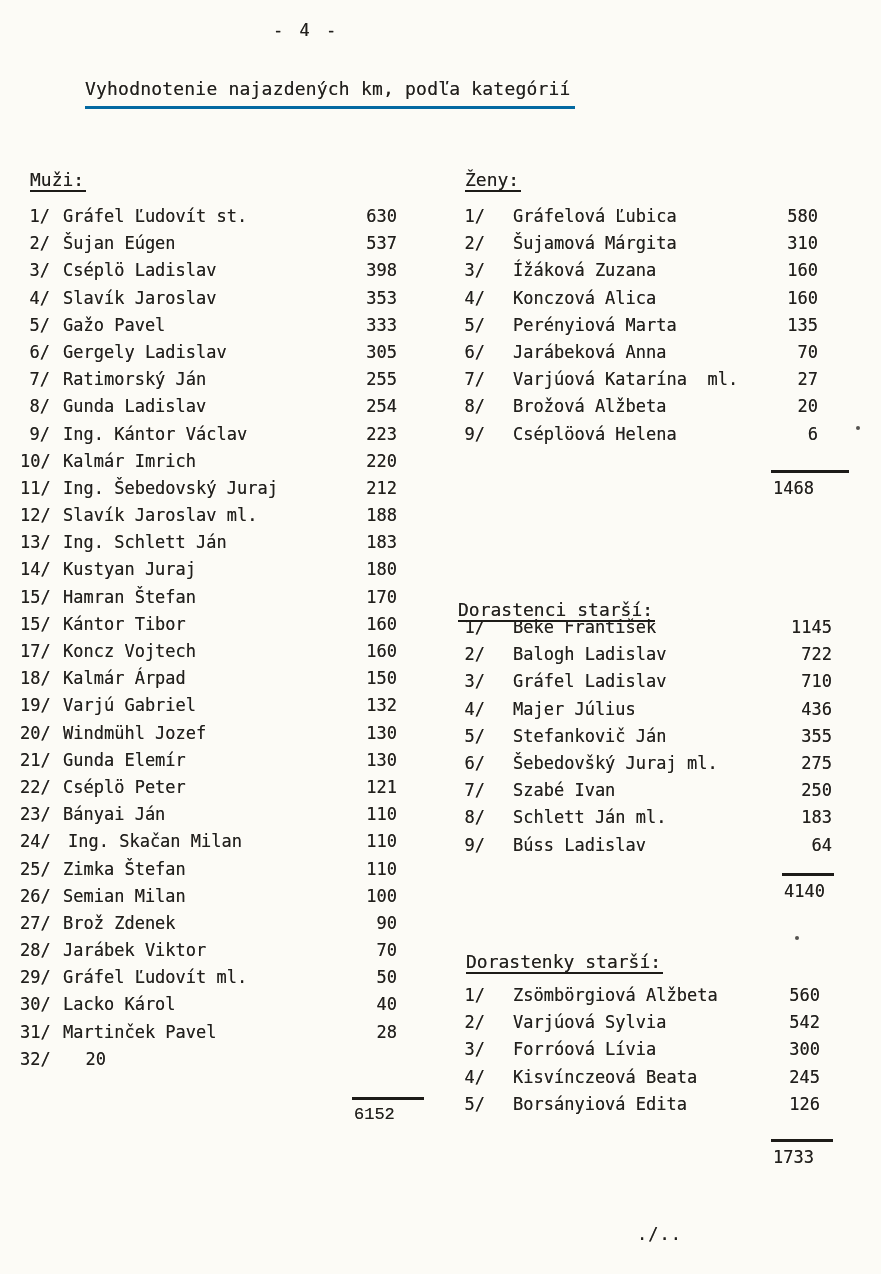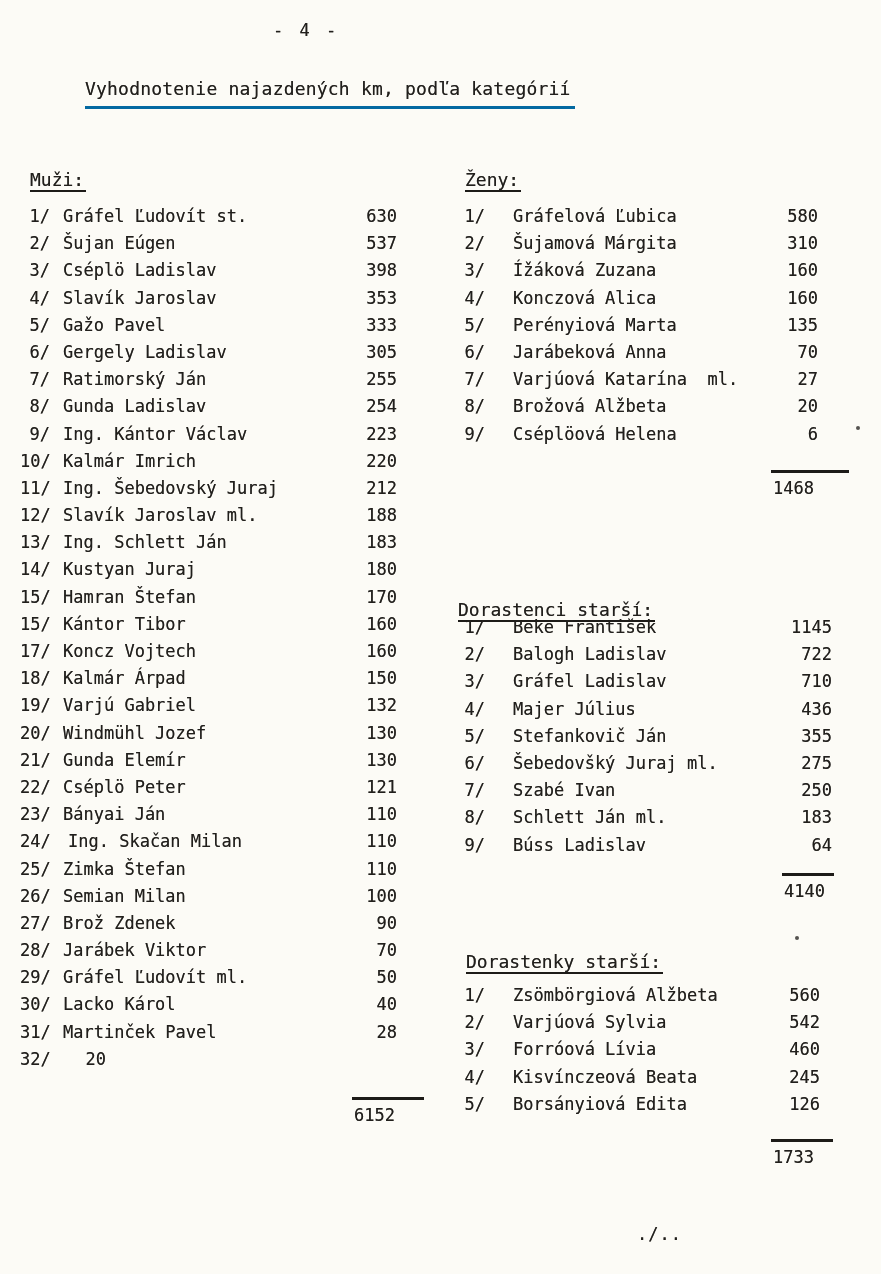--- a/index.html
+++ b/index.html
@@ -205,21 +205,21 @@
     <span class="rank">31/</span>
     <span class="name">Martinček Pavel</span>
     <span class="km">28</span>
   </div>
     <div class="row">
     <span class="rank">32/</span>
     <span class="km">20</span>
   </div>
   </div>
 
-<div class="abs total" style="left:352px;top:1097px;width:72px;">
+<div class="abs total" style="left:352px;top:1097px;width:72px;font-family:Liberation Mono, monospace;">
   <div class="total-rule"></div>
   <div class="total-value">6152</div>
 </div>
 
 <div class="abs" style="left:465px;top:169px;">
   <span class="heading">Ženy:</span>
 </div>
 
 <div class="abs rows col-right" style="left:460px;top:203px;width:358px;">
     <div class="row">
@@ -342,21 +342,21 @@
     <span class="km">560</span>
   </div>
     <div class="row">
     <span class="rank">2/</span>
     <span class="name">Varjúová Sylvia</span>
     <span class="km">542</span>
   </div>
     <div class="row">
     <span class="rank">3/</span>
     <span class="name">Forróová Lívia</span>
-    <span class="km">460</span>
+    <span class="km">300</span>
   </div>
     <div class="row">
     <span class="rank">4/</span>
     <span class="name">Kisvínczeová Beata</span>
     <span class="km">245</span>
   </div>
     <div class="row">
     <span class="rank">5/</span>
     <span class="name">Borsányiová Edita</span>
     <span class="km">126</span>

